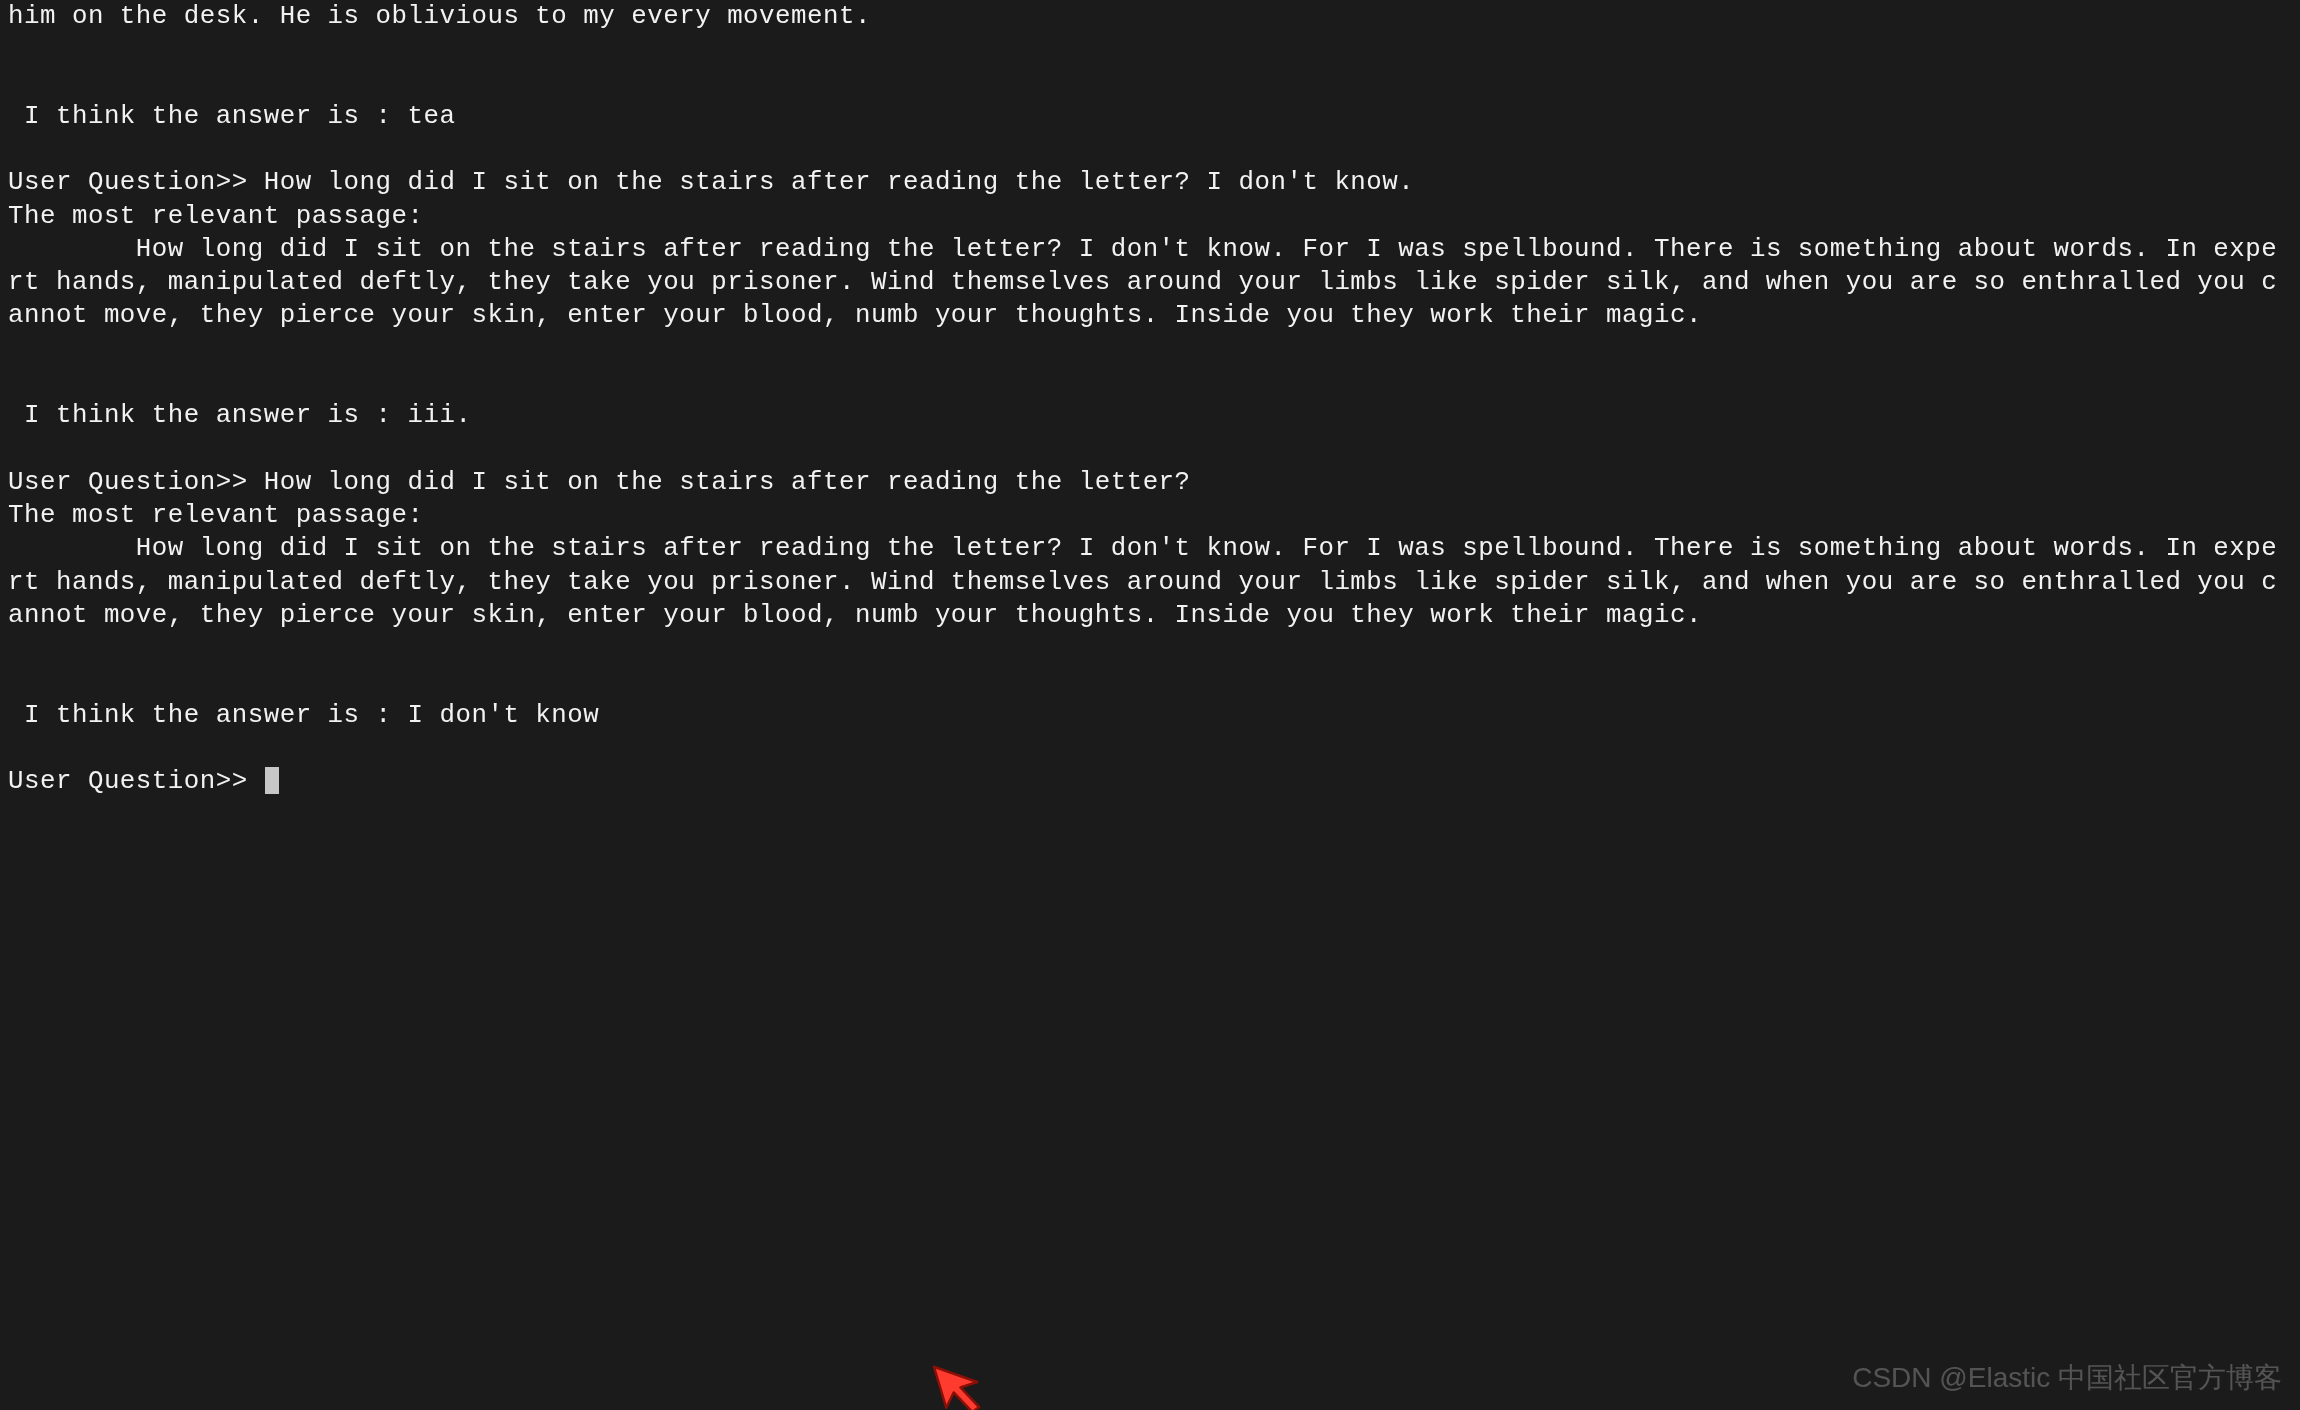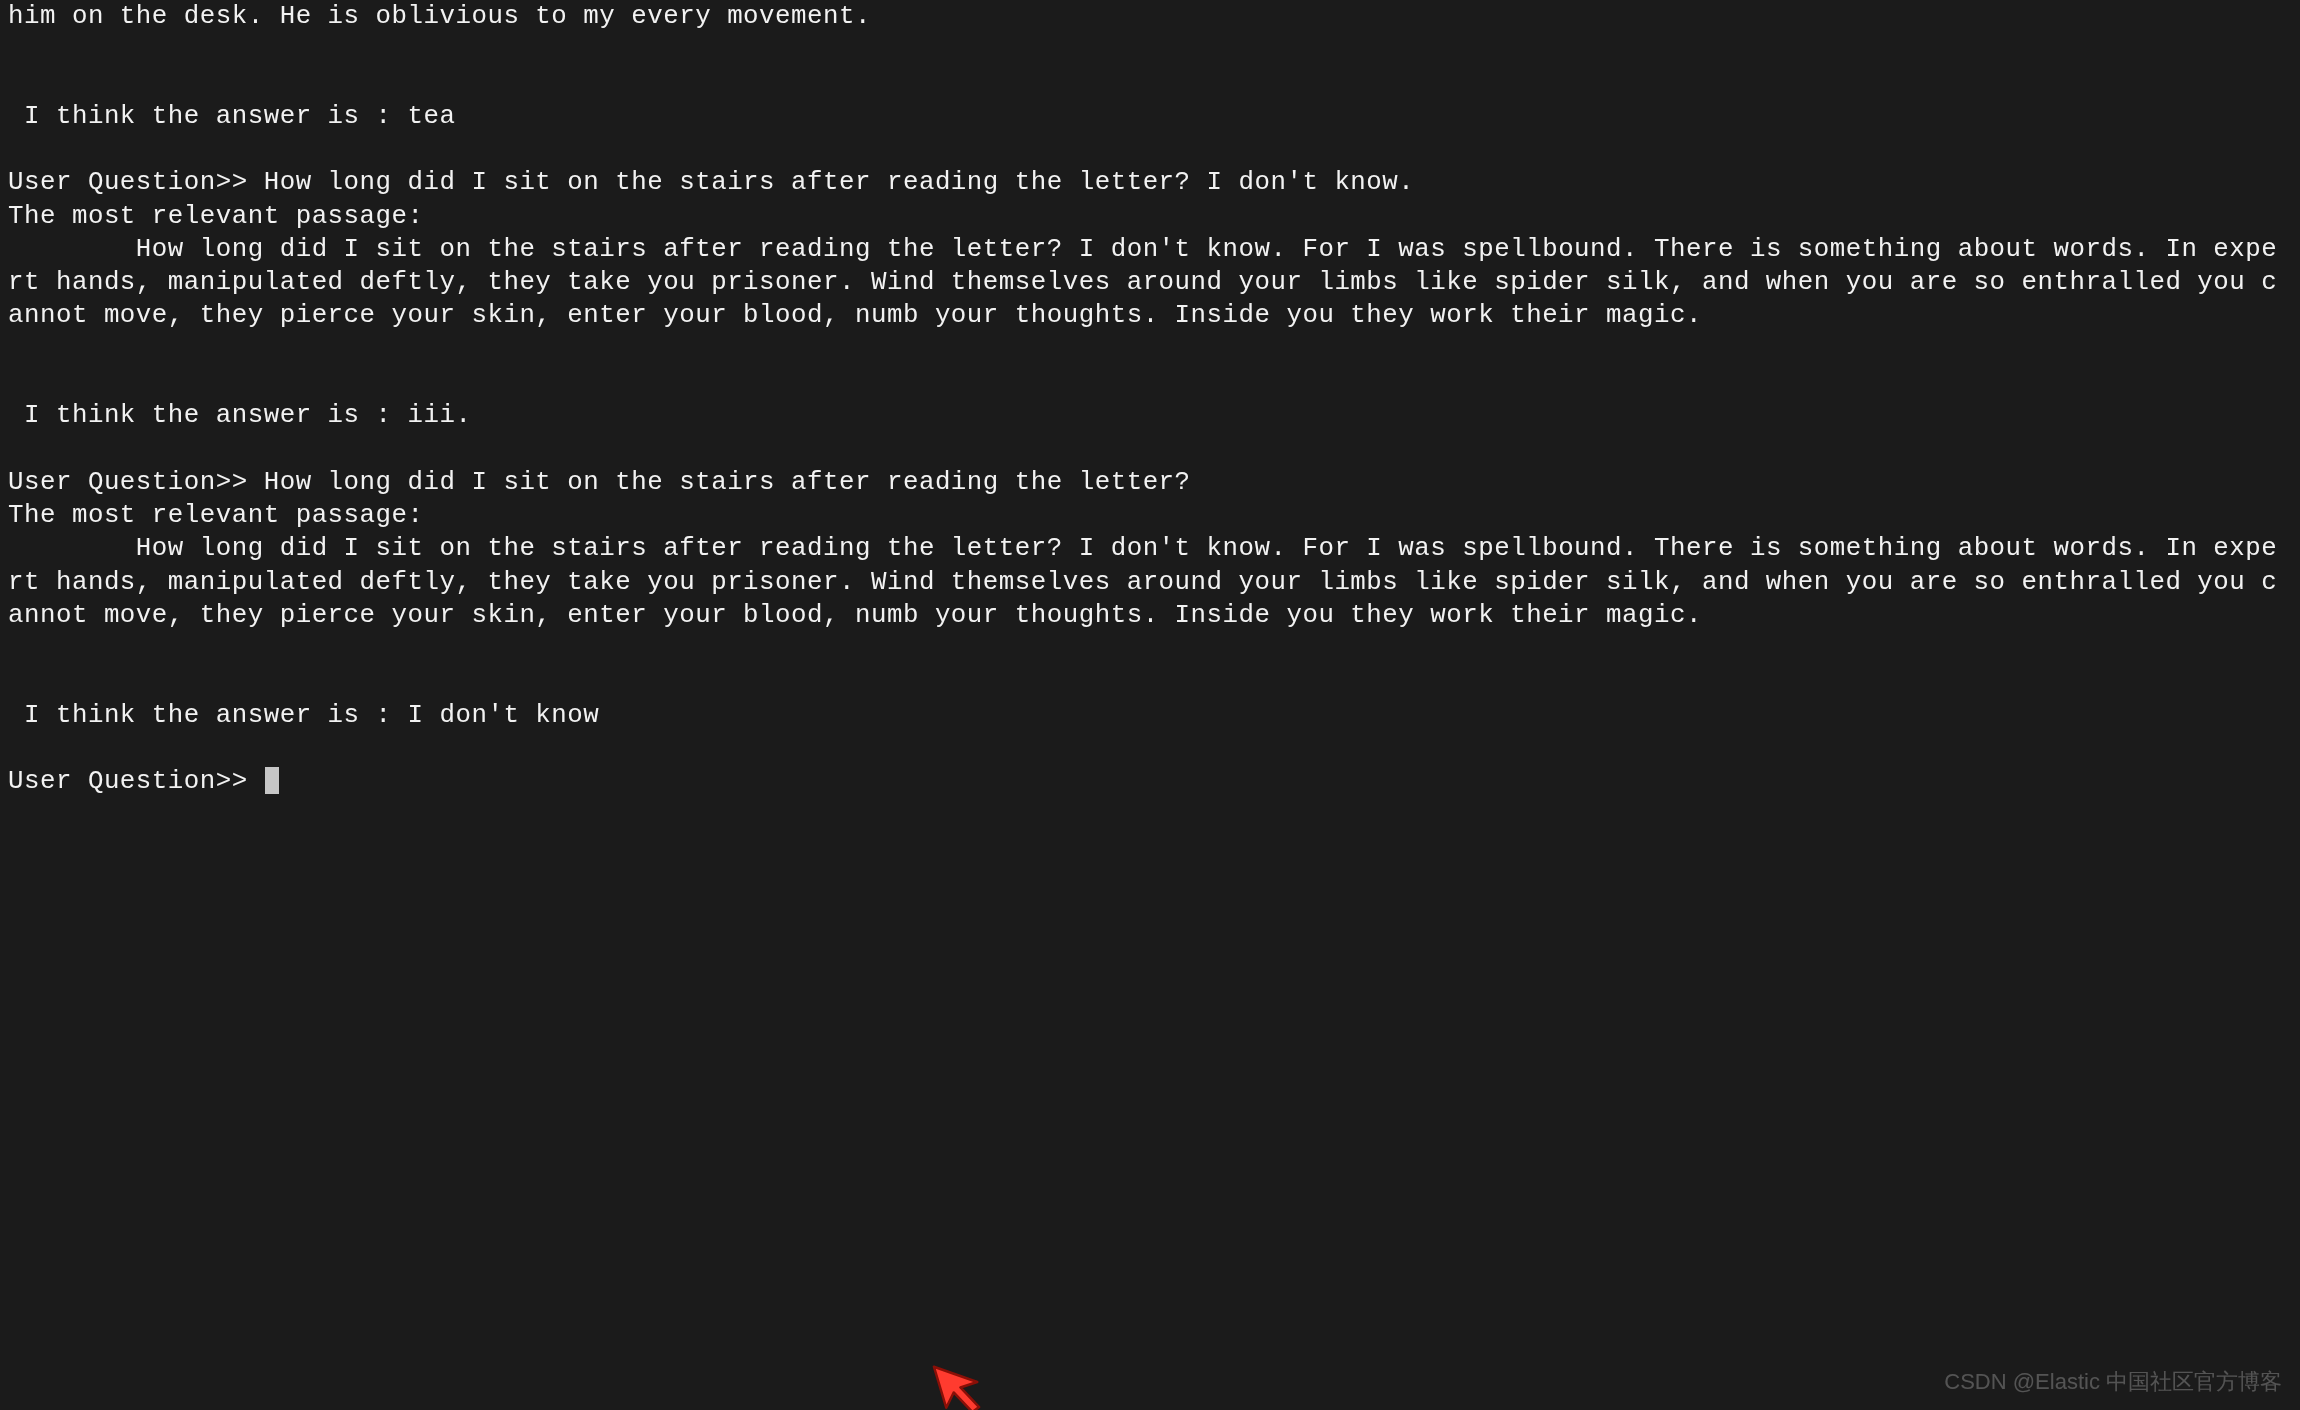--- a/index.html
+++ b/index.html
@@ -34,21 +34,21 @@
     background: #c7c7c7;
     vertical-align: text-bottom;
     margin-bottom: 2px;
     margin-left: 1px;
   }
   .watermark {
     position: absolute;
     right: 18px;
     bottom: 14px;
     font-family: -apple-system, BlinkMacSystemFont, "Segoe UI", Arial, "PingFang SC", "Microsoft YaHei", sans-serif;
-    font-size: 22px;
+    font-size: 28px;
     letter-spacing: 0;
     color: rgba(255,255,255,0.25);
     white-space: nowrap;
   }
   .arrow {
     position: absolute;
     left: 930px;
     top: 1355px;
     width: 60px;
     height: 60px;

